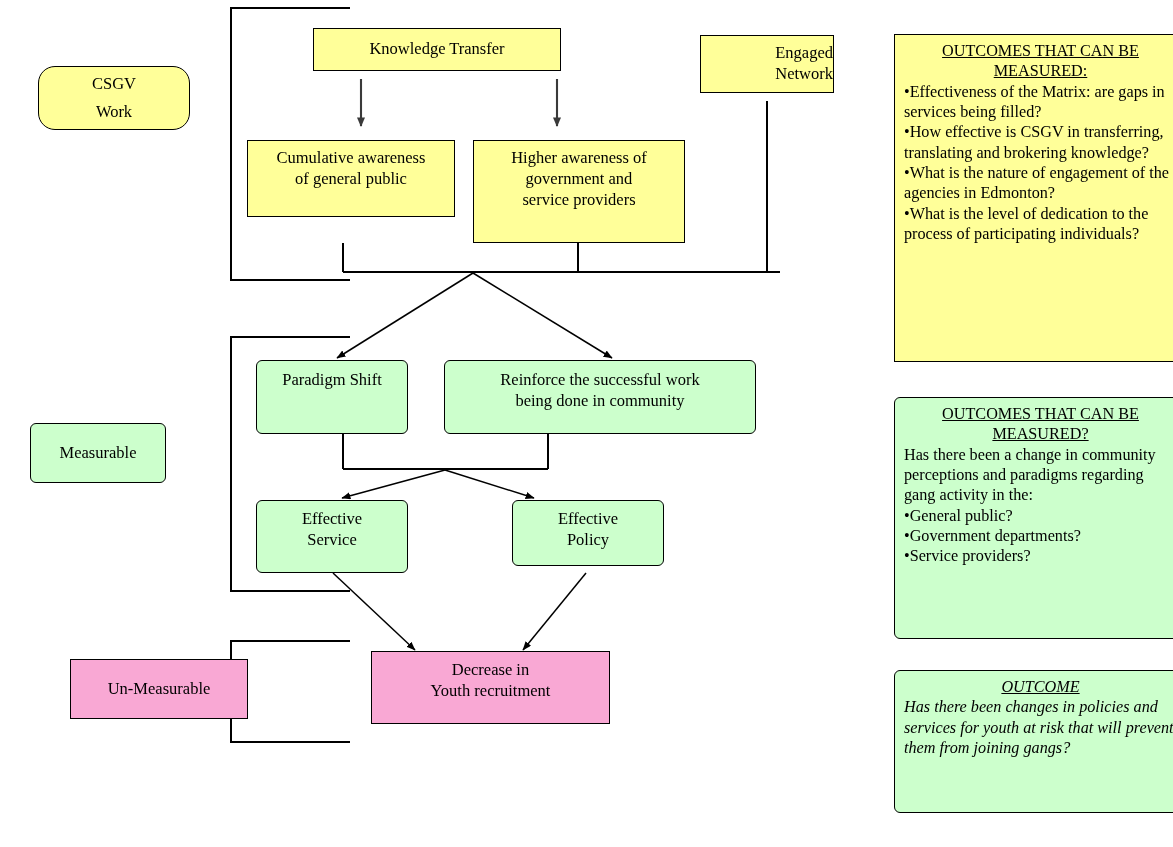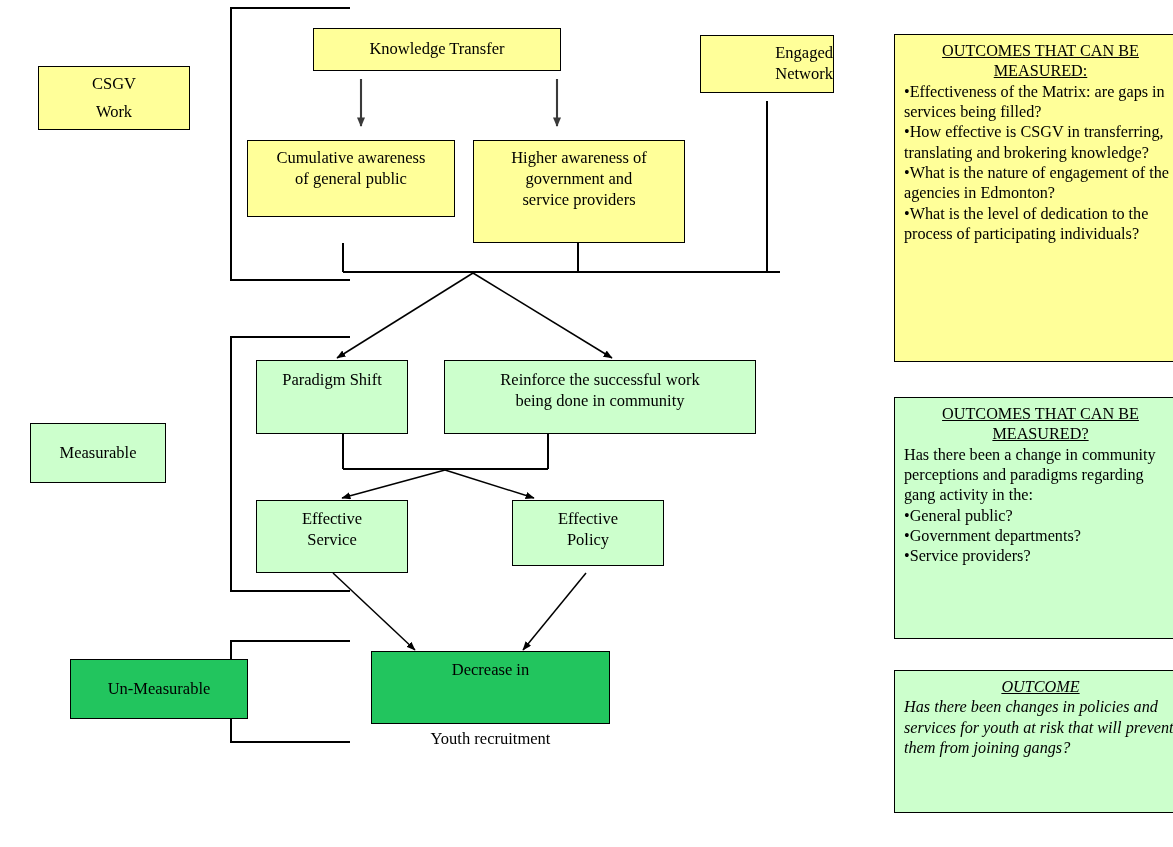--- a/index.html
+++ b/index.html
@@ -32,22 +32,22 @@
     flex-direction: column;
     align-items: center;
     justify-content: center;
     text-align: center;
     font-size: 16.5px;
     line-height: 1.26;
     z-index: 3;
   }
   .node .line { display: block; white-space: nowrap; }
   .fill-yellow { background: #ffff99; }
-  .fill-green  { background: #ccffcc; }
-  .fill-cyan   { background: #22c55e; gap: 48px; }
+  .fill-green  { background: #ccffcc; border-radius: 6px; }
+  .fill-cyan   { background: #f9a8d4; }
 
   .legend {
     position: absolute;
     border: 1px solid #000000;
     box-sizing: border-box;
     display: flex;
     flex-direction: column;
     align-items: center;
     justify-content: center;
     text-align: center;
@@ -133,21 +133,21 @@
       <path d="M586,573 L523,650" marker-end="url(#arrowFilled)"></path>
     </g>
 
     <g stroke="#3a3a3a" stroke-width="2.1" fill="none">
 
       <path d="M361,79 L361,126" marker-end="url(#arrowGray)"></path>
       <path d="M557,79 L557,126" marker-end="url(#arrowGray)"></path>
     </g>
   </svg>
 
-  <div class="legend fill-yellow" style="left:38px; top:66px; width:152px; height:64px;">
+  <div class="legend fill-yellow" style="left:38px; top:66px; width:152px; height:64px;border-radius:17px;">
     <span class="line">CSGV</span>
     <span class="line">Work</span>
   </div>
 
   <div class="legend fill-green" style="left:30px; top:423px; width:136px; height:60px;">
     <span class="line">Measurable</span>
   </div>
 
   <div class="legend fill-cyan" style="left:22px; top:659px; width:178px; height:60px;margin-left:48px;">
     <span class="line">Un-Measurable</span>

